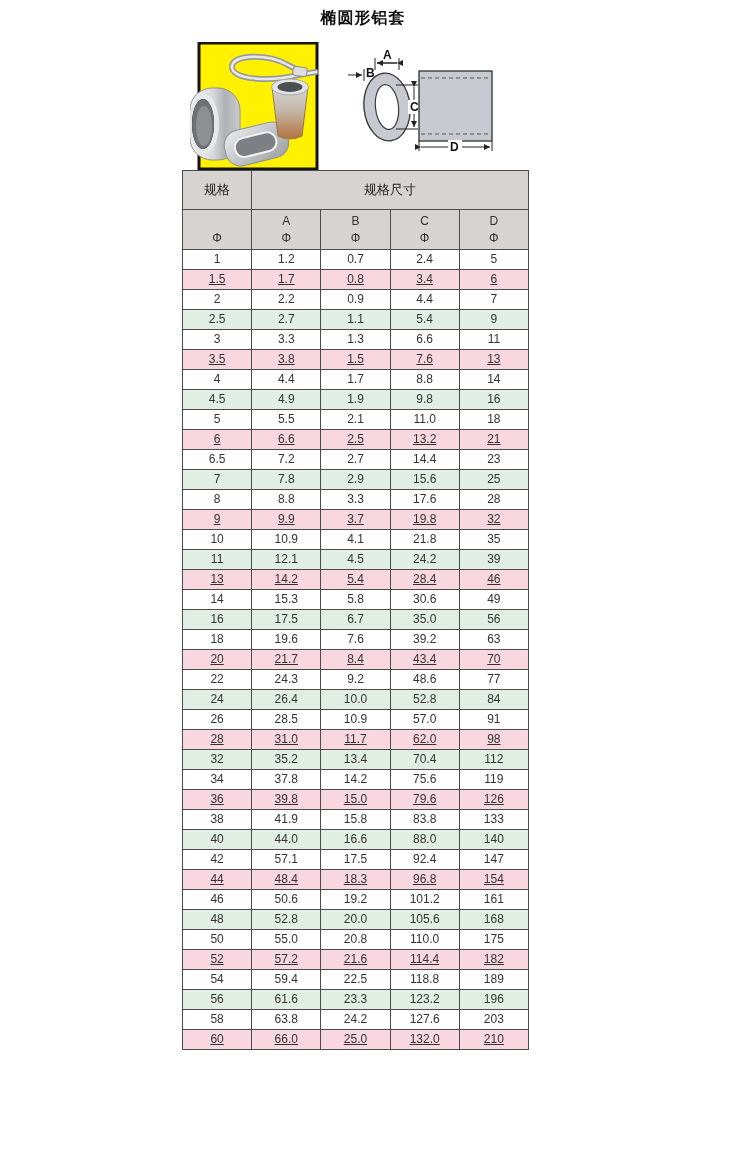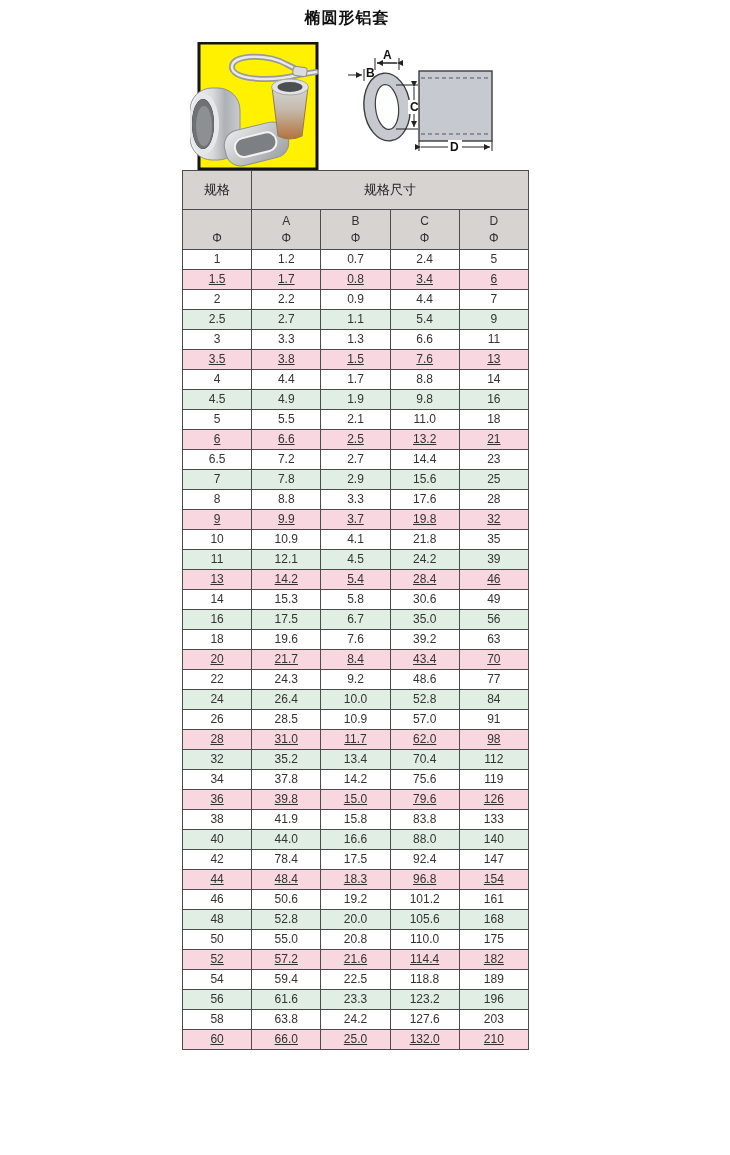--- a/index.html
+++ b/index.html
@@ -6,21 +6,21 @@
     --header-bg:#D7D3D1;
     --row-pink:#F8D7E0;
     --row-green:#E0EEE3;
     --tbl-border:#4C4C4C;
   }
   *{margin:0;padding:0;box-sizing:border-box;}
   html,body{width:730px;height:1155px;background:#ffffff;
     font-family:"Liberation Sans","DejaVu Sans",sans-serif;color:#2b2b2b;}
   .page{position:relative;width:730px;height:1155px;background:#fff;overflow:hidden;}
 
-  .page-title{position:absolute;top:8px;left:0;width:694px;text-align:center;
+  .page-title{position:absolute;top:8px;left:16px;width:694px;text-align:center;
     font-size:16px;font-weight:bold;color:#111;letter-spacing:1px;}
 
   .photo-wrap{position:absolute;left:190px;top:42px;width:136px;height:130px;}
   .diagram-wrap{position:absolute;left:338px;top:50px;width:170px;height:112px;}
 
   table.spec{position:absolute;left:182px;top:170px;width:347px;
     border-collapse:collapse;table-layout:fixed;}
   table.spec th,table.spec td{
     border:1px solid var(--tbl-border);
     text-align:center;vertical-align:middle;
@@ -381,21 +381,21 @@
         </tr>
         <tr class="row-green">
           <td>40</td>
           <td>44.0</td>
           <td>16.6</td>
           <td>88.0</td>
           <td>140</td>
         </tr>
         <tr class="row-white">
           <td>42</td>
-          <td>78.4</td>
+          <td>57.1</td>
           <td>17.5</td>
           <td>92.4</td>
           <td>147</td>
         </tr>
         <tr class="row-pink">
           <td>44</td>
           <td>48.4</td>
           <td>18.3</td>
           <td>96.8</td>
           <td>154</td>

